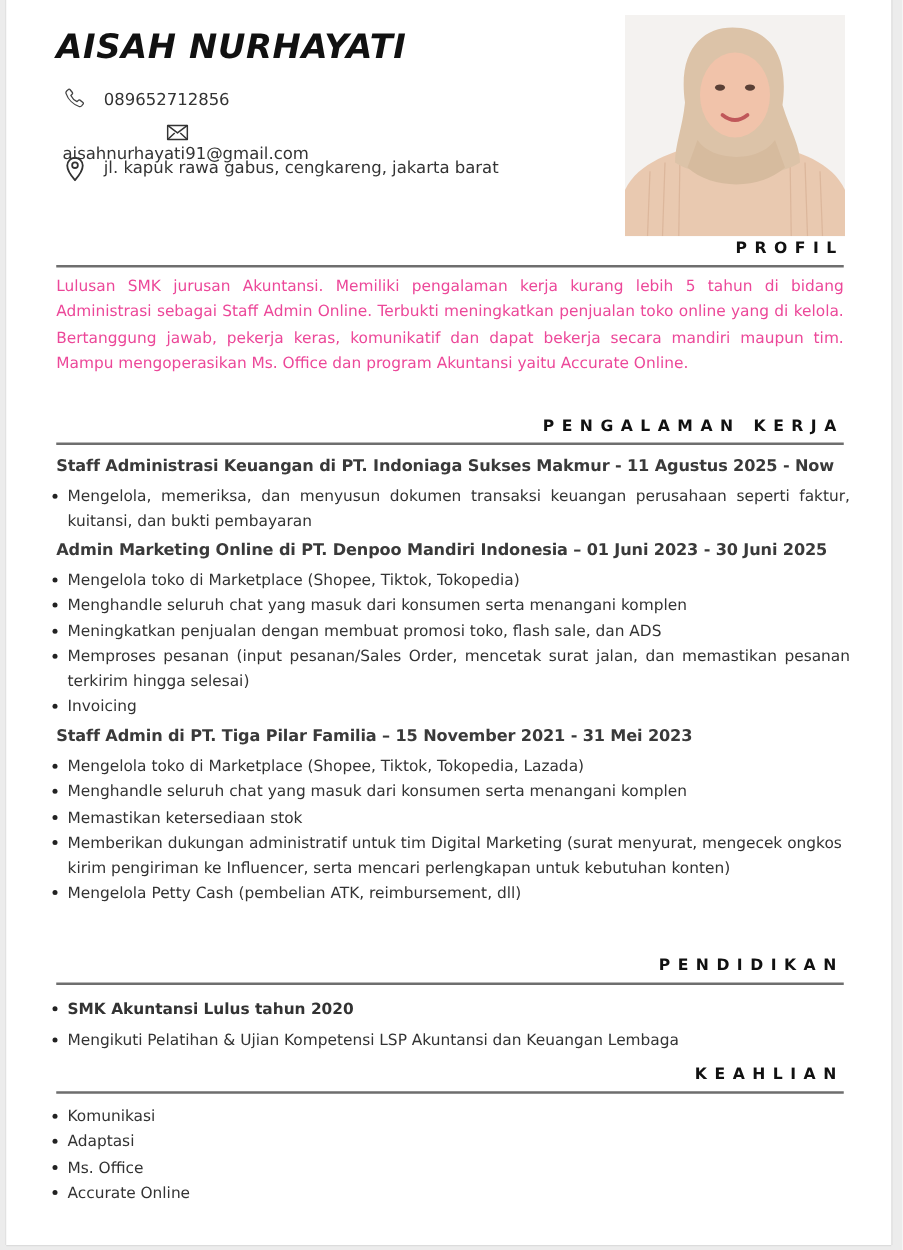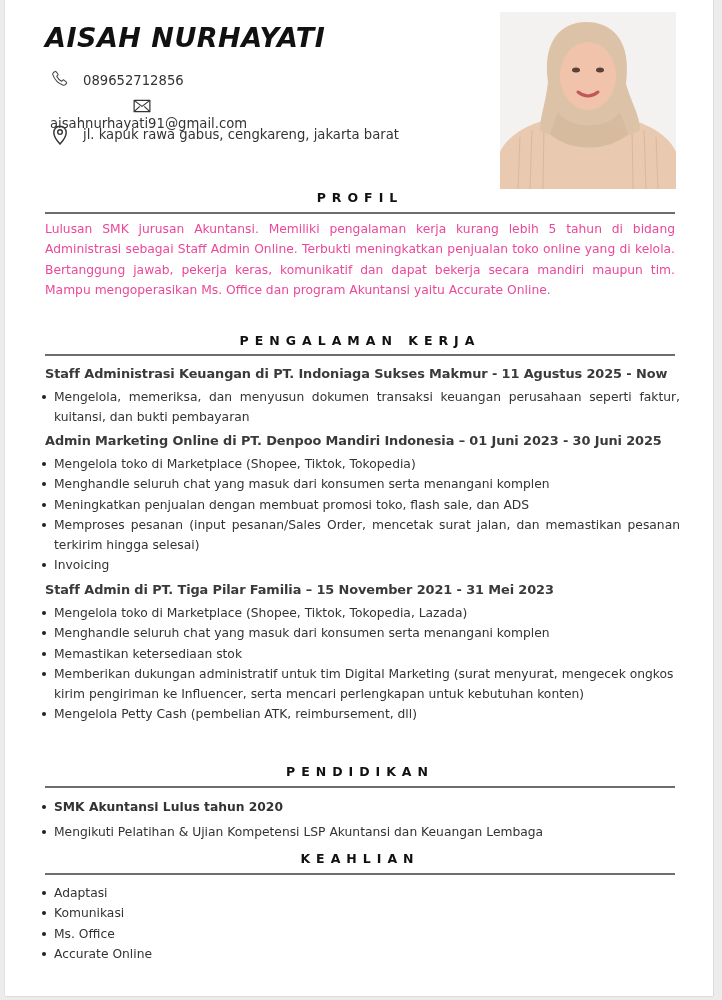--- a/index.html
+++ b/index.html
@@ -27,21 +27,21 @@
   .c-phone { top: 68px; align-items: flex-end; }
   .c-email { top: 96px; flex-direction: column; }
   .c-addr { top: 124px; }
 
   .photo {
     position: absolute; left: 495px; top: 12px; width: 176px; height: 177px;
     overflow: hidden; background: #f3f1ef;
   }
 
   .sec-title {
-    position: absolute; left: 40px; width: 630px; text-align: center;
+    position: absolute; left: 40px; width: 630px; text-align: right;
     font-weight: bold; font-size: 12.5px; letter-spacing: 6px; color: #111;
   }
   .divider { position: absolute; left: 40px; width: 630px; height: 0; border-top: 2px solid #6e6e6e; }
 
   .profile-text {
     position: absolute; left: 40px; top: 219px; width: 630px;
     font-size: 12.3px; line-height: 20.3px; text-align: justify; color: #ec4899;
     margin: 0;
   }
 
@@ -152,19 +152,19 @@
   <div class="sec-title" style="top:764px;">PENDIDIKAN</div>
   <div class="divider" style="top:786px;"></div>
   <ul class="blist narrow" style="top:797px;">
     <li style="margin-bottom:5px;font-weight:bold;">SMK Akuntansi Lulus tahun 2020</li>
     <li>Mengikuti Pelatihan &amp; Ujian Kompetensi LSP Akuntansi dan Keuangan Lembaga</li>
   </ul>
 
   <div class="sec-title" style="top:851px;">KEAHLIAN</div>
   <div class="divider" style="top:873px;"></div>
   <ul class="blist narrow" style="top:883px;">
+    <li>Komunikasi</li>
     <li>Adaptasi</li>
-    <li>Komunikasi</li>
     <li>Ms. Office</li>
     <li>Accurate Online</li>
   </ul>
 
 </div>
 
 </body></html>

